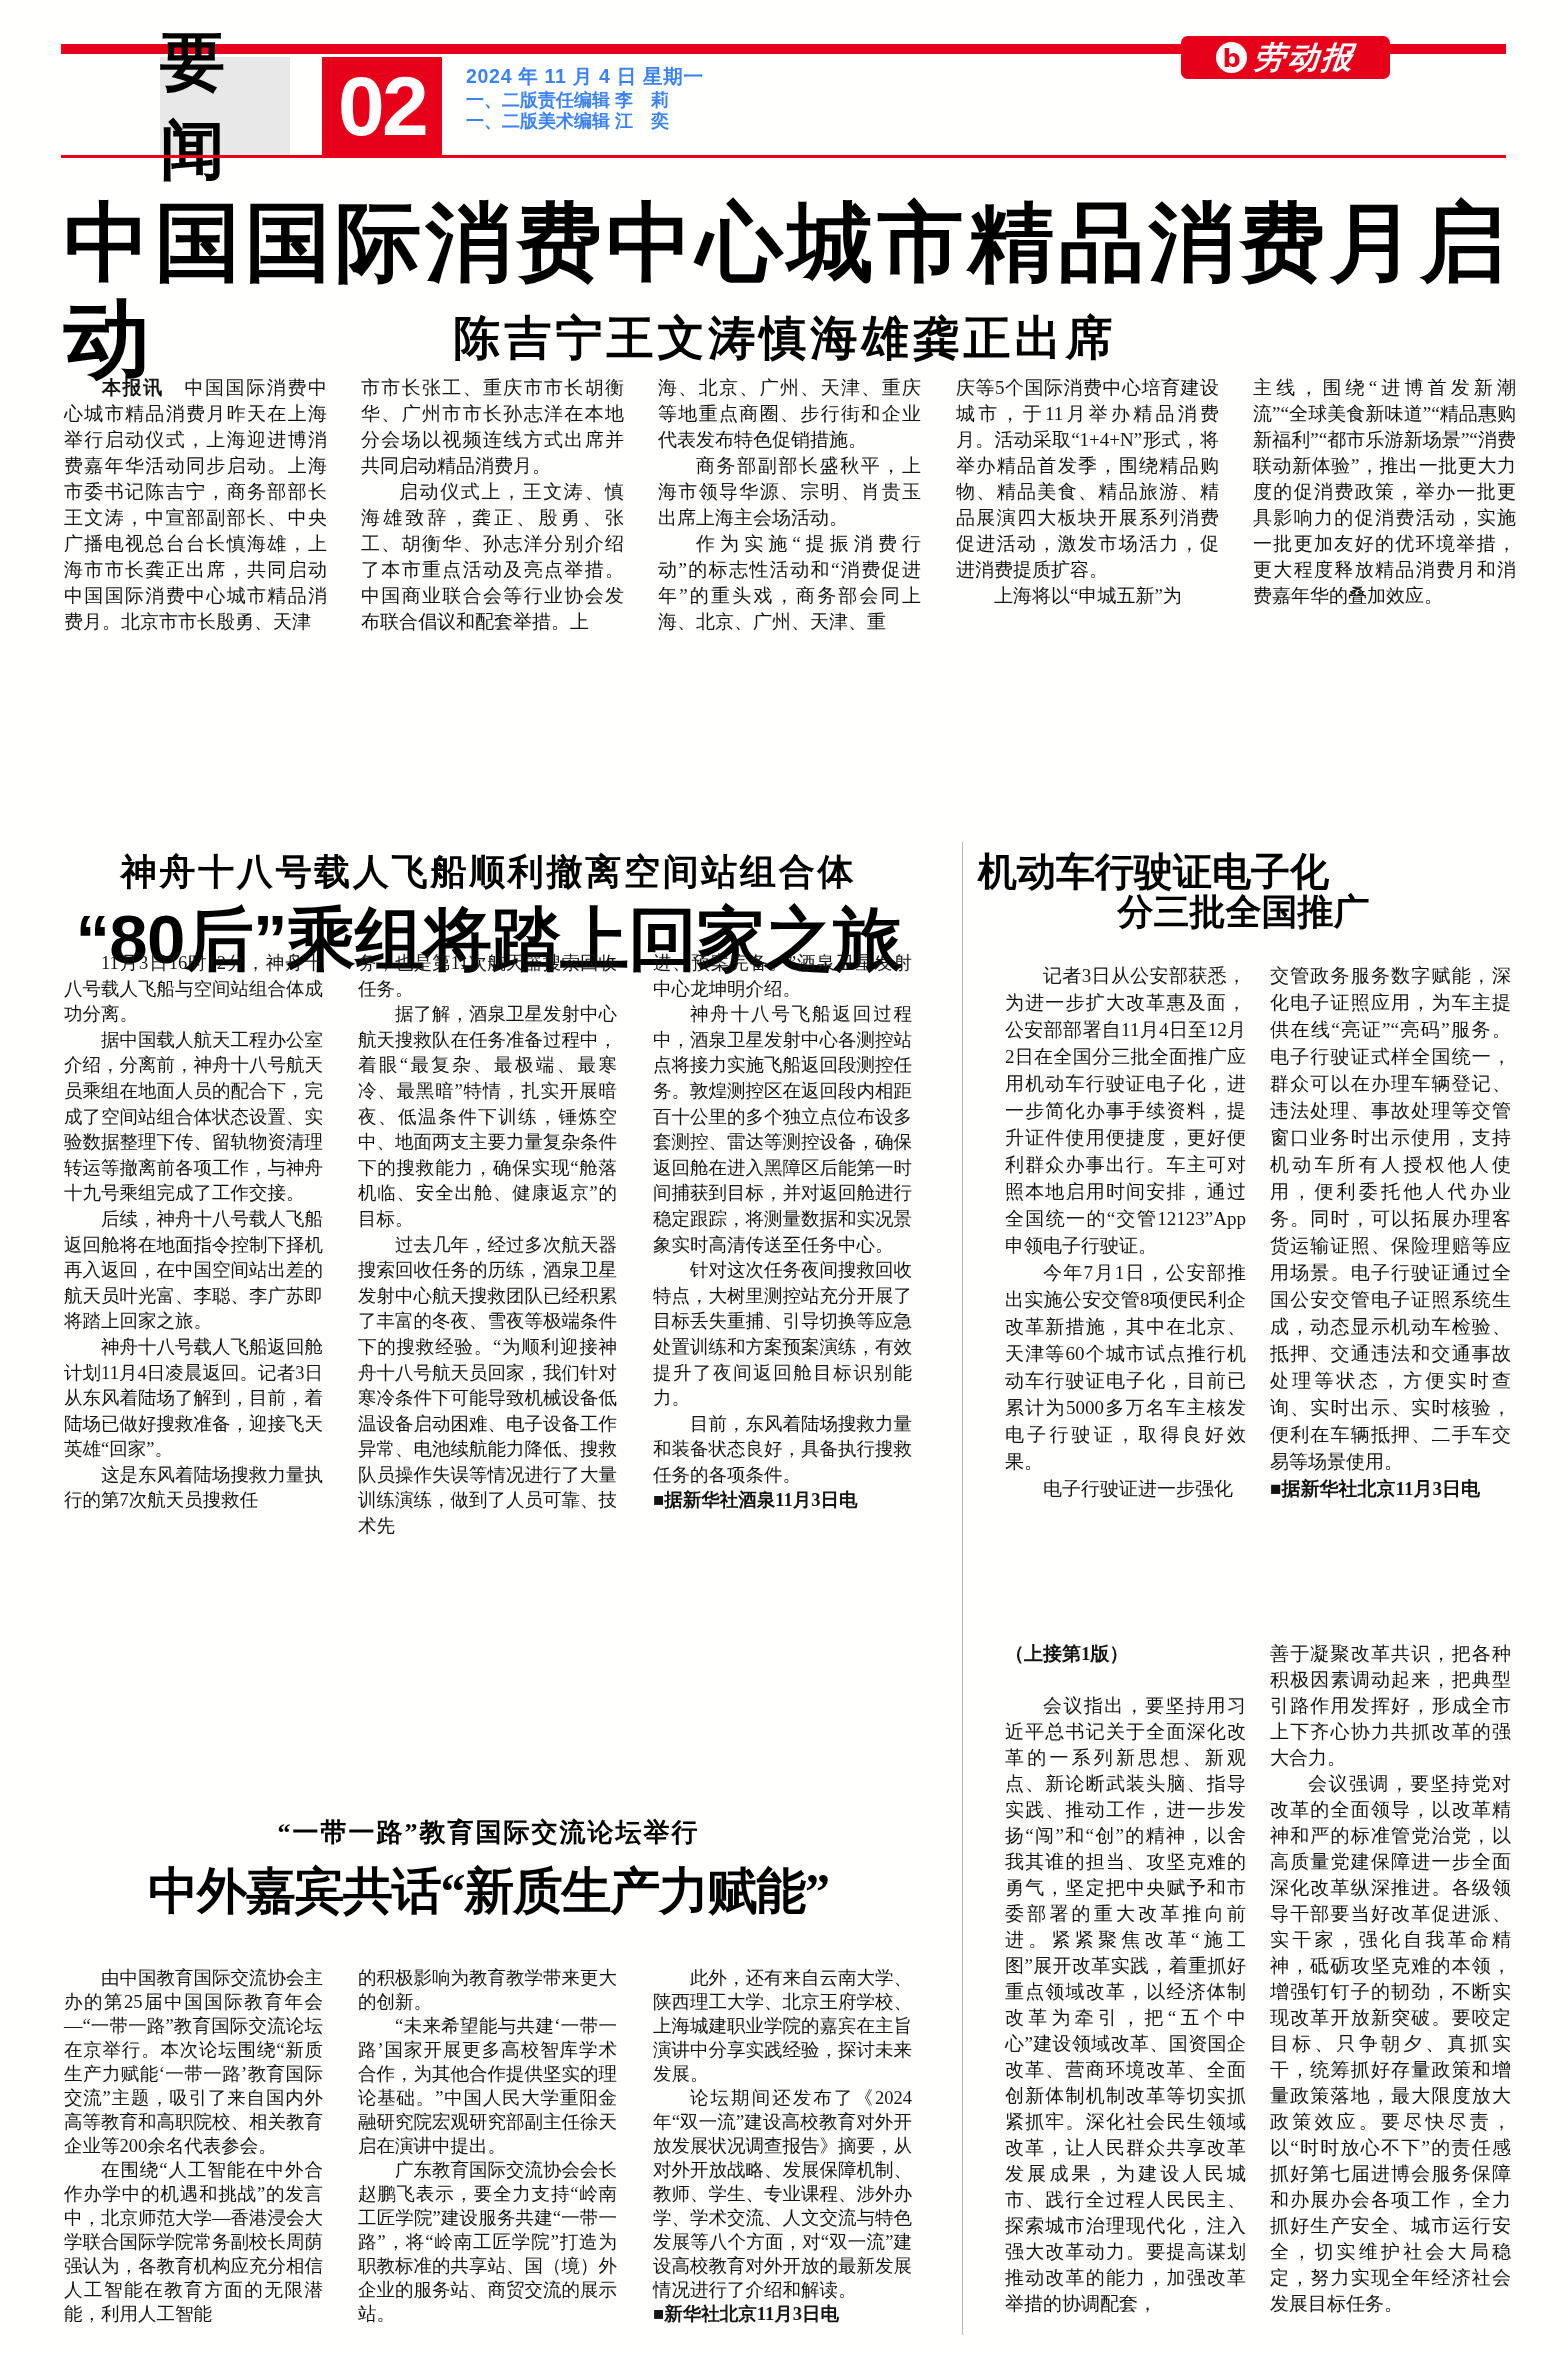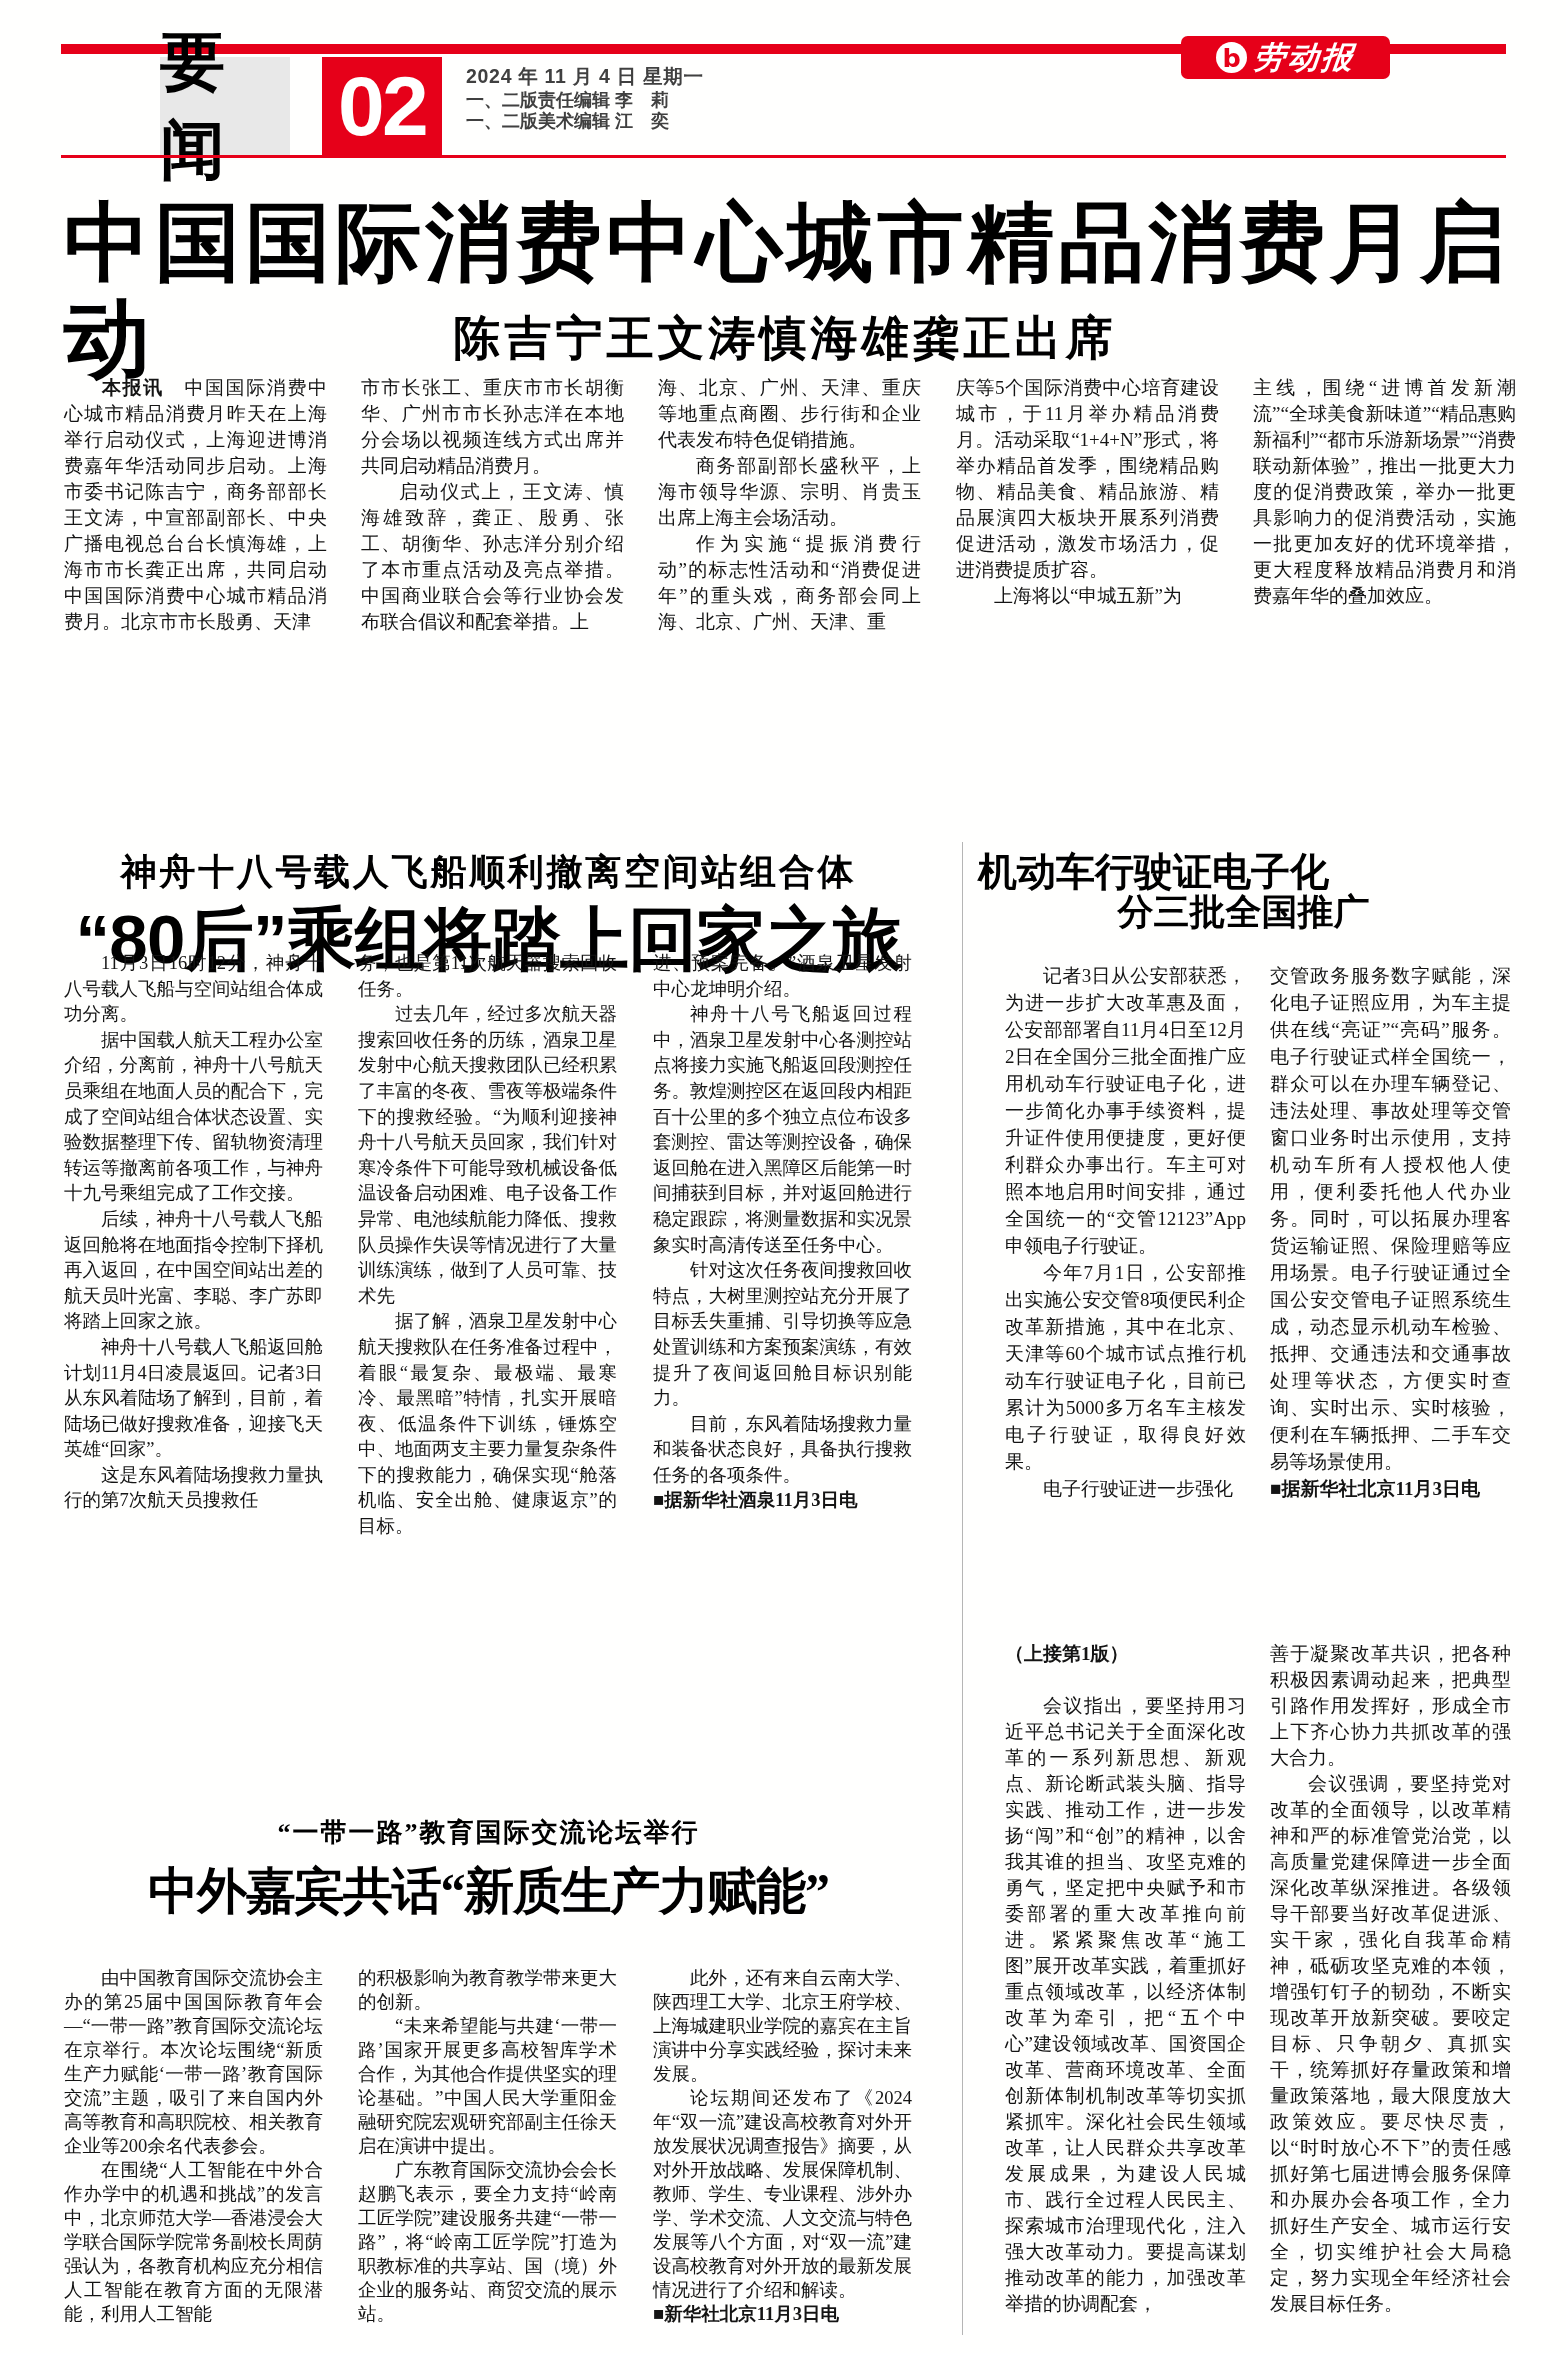--- a/index.html
+++ b/index.html
@@ -13,21 +13,21 @@
   .logo-mark{width:31px;height:31px;border-radius:50%;background:#fff;color:#e60019;
         font:900 25.6px "DejaVu Sans",sans-serif;display:flex;align-items:center;justify-content:center;}
   .logo-text{color:#fff;font:italic 700 31px "DejaVu Serif",serif;letter-spacing:2.7px;transform:skewX(-6deg);}
   .sec-box{position:absolute;left:160px;top:57px;width:130px;height:98px;background:#e8e8e8;
         display:flex;align-items:center;justify-content:center;}
   .sec-label{font-weight:900;font-size:65px;letter-spacing:6.7px;color:#000;}
   .page-num{position:absolute;left:322px;top:57px;width:120px;height:98px;background:#e60019;
         color:#fff;font:900 84px "Liberation Sans","DejaVu Sans",sans-serif;
         display:flex;align-items:center;justify-content:center;letter-spacing:-2.7px;}
   .issue-info{position:absolute;left:466px;top:66px;font-family:"Liberation Sans","DejaVu Sans",sans-serif;
-        font-weight:700;font-size:18px;line-height:20px;color:#404040;}
+        font-weight:700;font-size:18px;line-height:20px;color:#3b82f6;}
   .issue-info div{margin-bottom:0.7px;}
   .issue-info .d{font-size:19.5px;margin-bottom:4px;letter-spacing:0.7px;}
   .mast-rule{position:absolute;left:61px;top:155px;width:1445px;height:3.4px;background:#e60019;}
 
   
   .h-lead{position:absolute;left:64px;top:195px;width:1442px;font-size:86px;font-weight:900;
         line-height:1.12;text-align:justify;text-align-last:justify;color:#000;}
   .h-sub{position:absolute;left:64px;top:307px;width:1442px;text-align:center;font-size:47px;
         font-weight:700;letter-spacing:4px;color:#000;}
   .kicker{position:absolute;text-align:center;font-weight:700;color:#000;}
@@ -119,22 +119,22 @@
 
   <div class="col sz-col sc1">
     <p>11月3日16时12分，神舟十八号载人飞船与空间站组合体成功分离。</p>
     <p>据中国载人航天工程办公室介绍，分离前，神舟十八号航天员乘组在地面人员的配合下，完成了空间站组合体状态设置、实验数据整理下传、留轨物资清理转运等撤离前各项工作，与神舟十九号乘组完成了工作交接。</p>
     <p>后续，神舟十八号载人飞船返回舱将在地面指令控制下择机再入返回，在中国空间站出差的航天员叶光富、李聪、李广苏即将踏上回家之旅。</p>
     <p>神舟十八号载人飞船返回舱计划11月4日凌晨返回。记者3日从东风着陆场了解到，目前，着陆场已做好搜救准备，迎接飞天英雄“回家”。</p>
     <p>这是东风着陆场搜救力量执行的第7次航天员搜救任</p>
   </div>
   <div class="col sz-col sc2">
     <p class="cont">务，也是第11次航天器搜索回收任务。</p>
+    <p>据了解，酒泉卫星发射中心航天搜救队在任务准备过程中，着眼“最复杂、最极端、最寒冷、最黑暗”特情，扎实开展暗夜、低温条件下训练，锤炼空中、地面两支主要力量复杂条件下的搜救能力，确保实现“舱落机临、安全出舱、健康返京”的目标。</p>
     <p>过去几年，经过多次航天器搜索回收任务的历练，酒泉卫星发射中心航天搜救团队已经积累了丰富的冬夜、雪夜等极端条件下的搜救经验。“为顺利迎接神舟十八号航天员回家，我们针对寒冷条件下可能导致机械设备低温设备启动困难、电子设备工作异常、电池续航能力降低、搜救队员操作失误等情况进行了大量训练演练，做到了人员可靠、技术先</p>
-    <p>据了解，酒泉卫星发射中心航天搜救队在任务准备过程中，着眼“最复杂、最极端、最寒冷、最黑暗”特情，扎实开展暗夜、低温条件下训练，锤炼空中、地面两支主要力量复杂条件下的搜救能力，确保实现“舱落机临、安全出舱、健康返京”的目标。</p>
   </div>
   <div class="col sz-col sc3">
     <p class="cont">进、预案完备。”酒泉卫星发射中心龙坤明介绍。</p>
     <p>神舟十八号飞船返回过程中，酒泉卫星发射中心各测控站点将接力实施飞船返回段测控任务。敦煌测控区在返回段内相距百十公里的多个独立点位布设多套测控、雷达等测控设备，确保返回舱在进入黑障区后能第一时间捕获到目标，并对返回舱进行稳定跟踪，将测量数据和实况景象实时高清传送至任务中心。</p>
     <p>针对这次任务夜间搜救回收特点，大树里测控站充分开展了目标丢失重捕、引导切换等应急处置训练和方案预案演练，有效提升了夜间返回舱目标识别能力。</p>
     <p>目前，东风着陆场搜救力量和装备状态良好，具备执行搜救任务的各项条件。</p>
     <p class="byline">■据新华社酒泉11月3日电</p>
   </div>
 
   <div class="veh-head1">机动车行驶证电子化</div>

